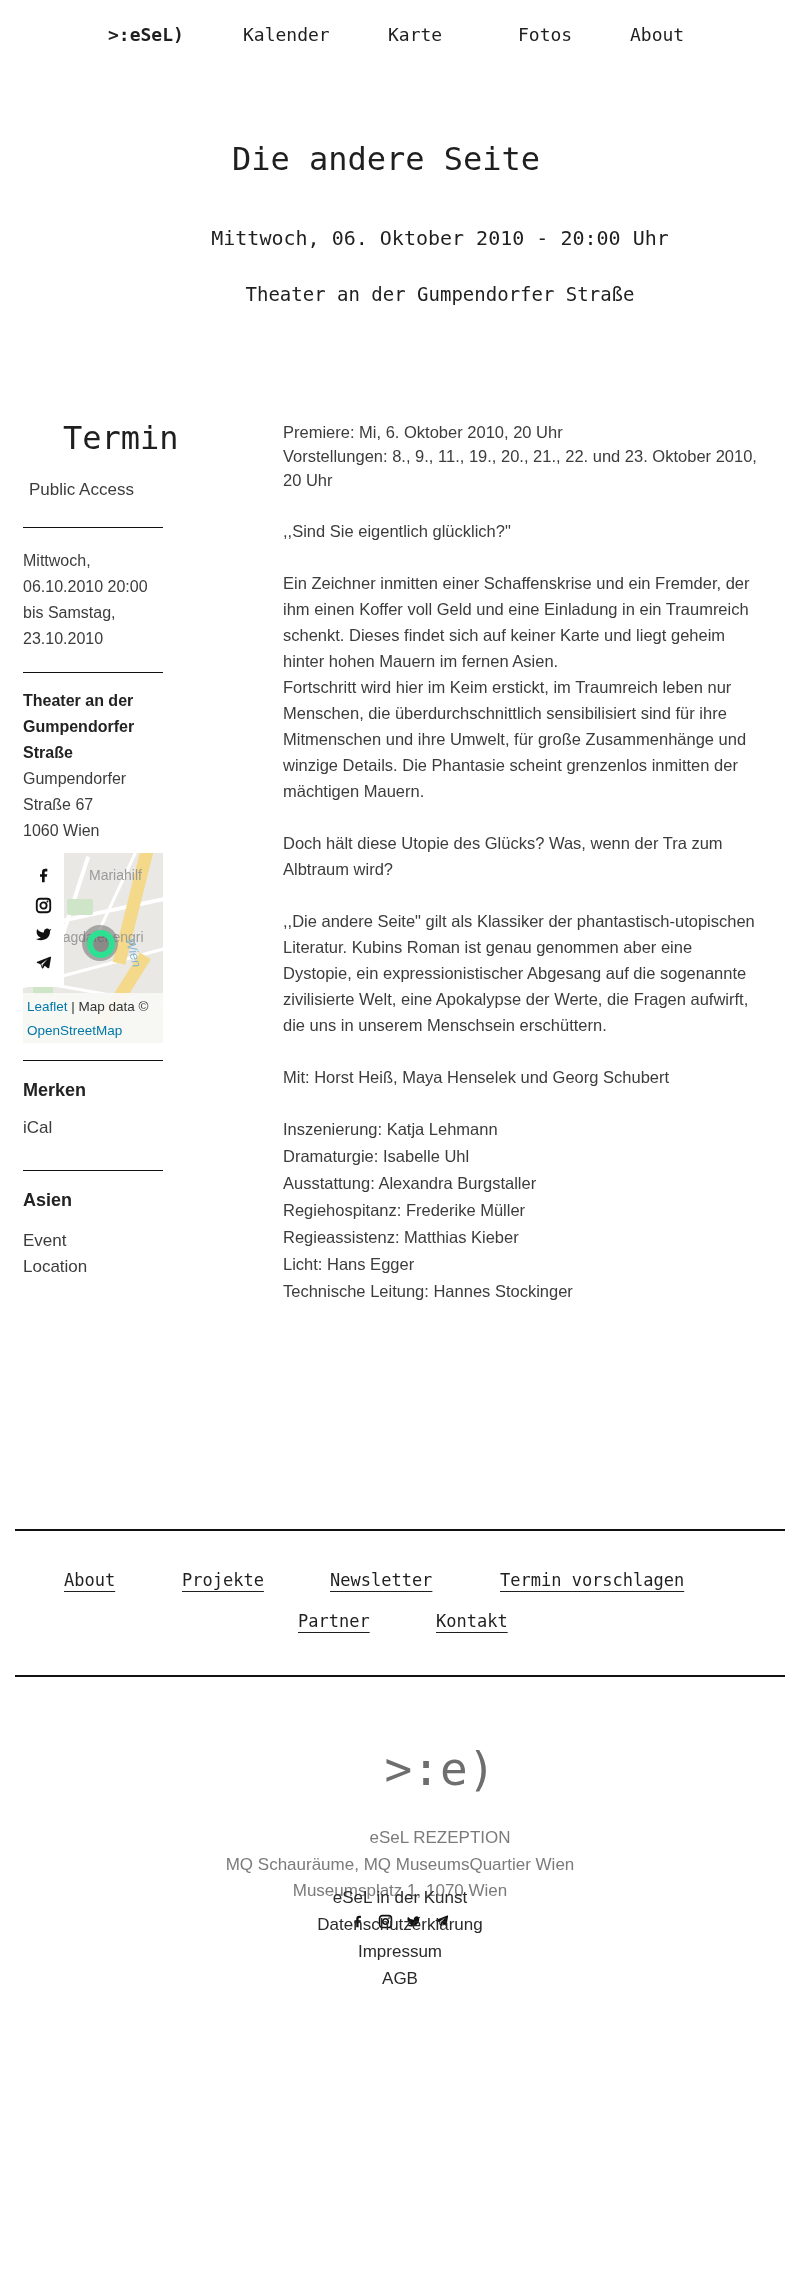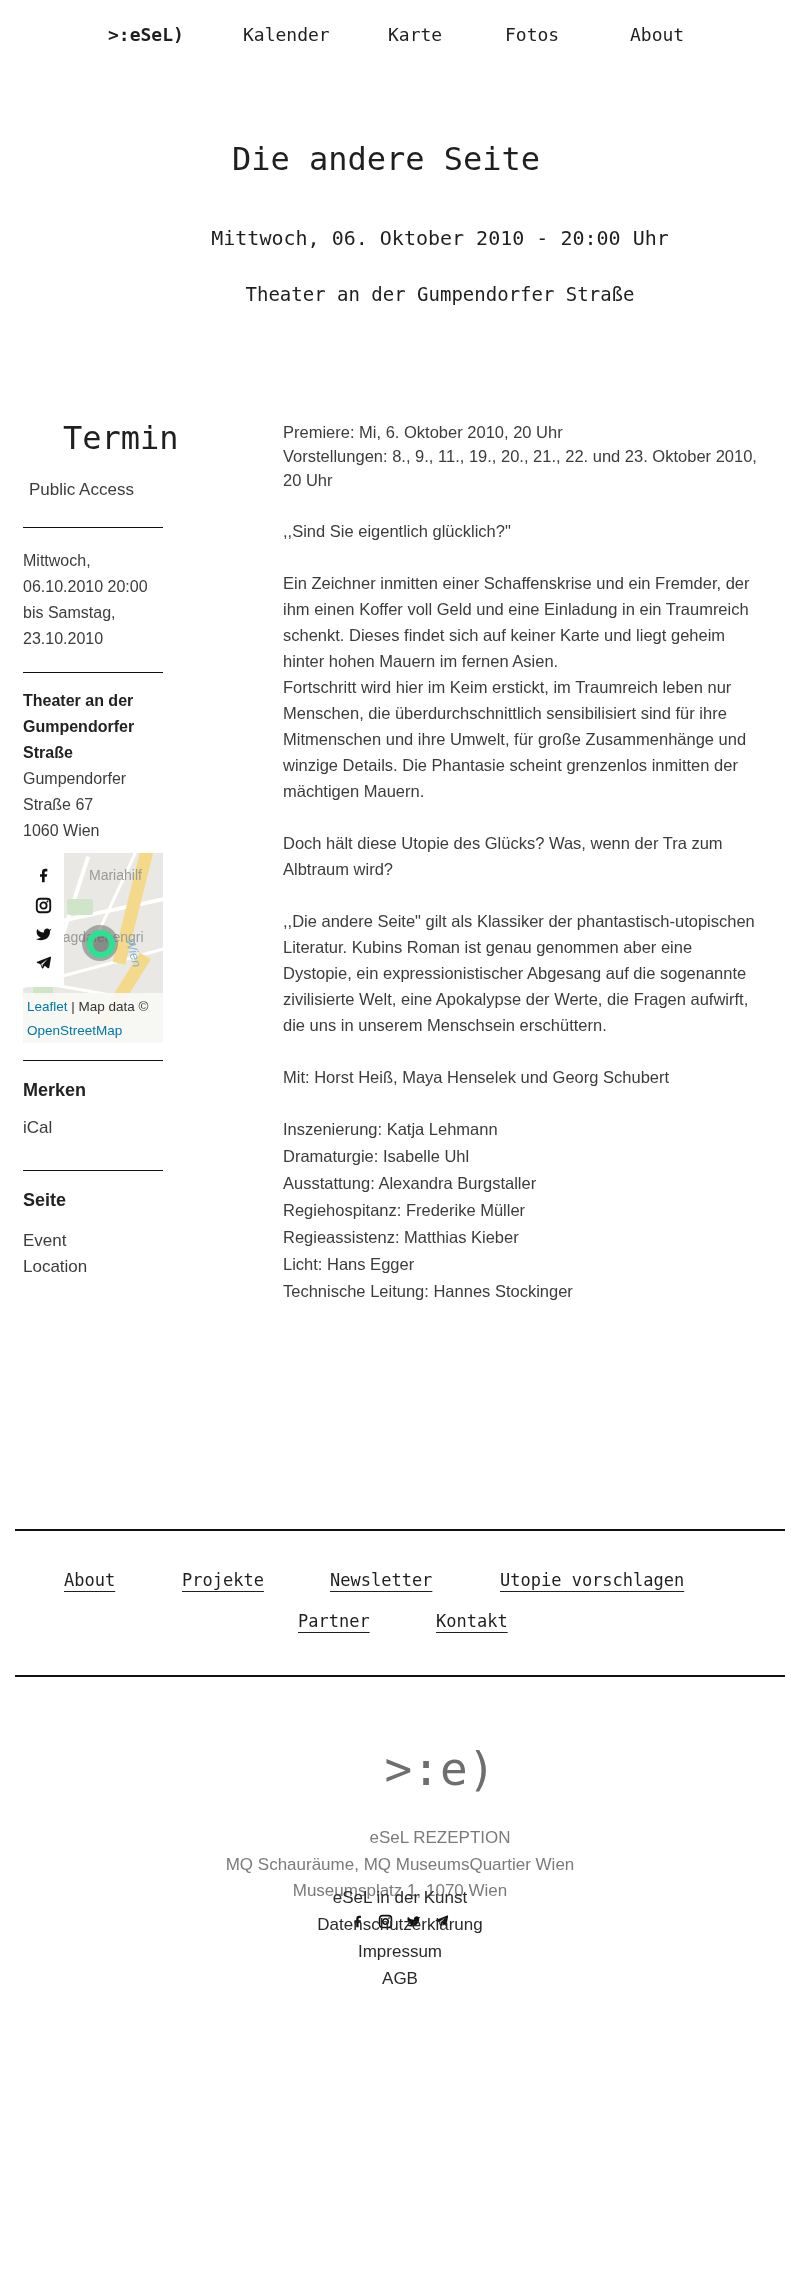--- a/index.html
+++ b/index.html
@@ -9,21 +9,21 @@
   }
   .mono{font-family:"DejaVu Sans Mono",monospace;color:#1f1f1f;margin-left:40px;}
   a,.linklike{cursor:pointer;}
 
   
   .topnav{position:absolute;top:24px;left:0;width:800px;height:24px;}
   .topnav span{position:absolute;font-size:18px;white-space:nowrap;}
   .nav-logo{left:68px;font-weight:bold;}
   .nav-kalender{left:203px;}
   .nav-karte{left:348px;}
-  .nav-fotos{left:465px;}
+  .nav-fotos{left:478px;}
   .nav-about{left:590px;}
 
   
   .page-title{position:absolute;top:140px;left:0;width:692px;text-align:center;font-size:32px;}
   .page-datetime{position:absolute;top:226px;left:0;width:800px;text-align:center;font-size:20px;}
   .page-venue{position:absolute;top:283px;left:0;width:800px;text-align:center;font-size:19px;}
 
   
   .sidebar{position:absolute;left:23px;top:420px;width:140px;}
   .sb{position:absolute;left:0;width:140px;}
@@ -157,21 +157,21 @@
       </span>
     </div>
 
     <div class="map-attrib"><span class="bluelink">Leaflet</span><span> | Map data © </span><span class="bluelink">OpenStreetMap</span></div>
   </div>
 
   <hr class="sb sb-hr hr3">
   <div class="sb sb-merken">Merken</div>
   <div class="sb sb-ical linklike">iCal</div>
   <hr class="sb sb-hr hr4">
-  <div class="sb sb-links-title">Seite</div>
+  <div class="sb sb-links-title">Asien</div>
   <div class="sb sb-linklist">
     <div class="linklike">Event</div>
     <div class="linklike">Location</div>
   </div>
 </div>
 
 <div class="main">
   <p class="premiere">Premiere: Mi, 6. Oktober 2010, 20 Uhr
 Vorstellungen: 8., 9., 11., 19., 20., 21., 22. und 23. Oktober 2010, 20 Uhr</p>
   <p>,,Sind Sie eigentlich glücklich?"</p>
@@ -191,21 +191,21 @@
   </div>
 </div>
 
 <div class="newsletter-tab mono linklike">Newsletter</div>
 
 <hr class="f-hr f-hr1">
 <div class="f-nav mono">
   <span class="fn-about linklike">About</span>
   <span class="fn-projekte linklike">Projekte</span>
   <span class="fn-newsletter linklike">Newsletter</span>
-  <span class="fn-termin linklike">Utopie vorschlagen</span>
+  <span class="fn-termin linklike">Termin vorschlagen</span>
   <span class="fn-partner linklike">Partner</span>
   <span class="fn-kontakt linklike">Kontakt</span>
 </div>
 <hr class="f-hr f-hr2">
 
 <div class="f-logo mono">&gt;:e)</div>
 <div class="f-gray f-org">eSeL REZEPTION</div>
 <div class="f-gray f-addr1">MQ Schauräume, MQ MuseumsQuartier Wien</div>
 <div class="f-gray f-addr2">Museumsplatz 1, 1070 Wien</div>
 

